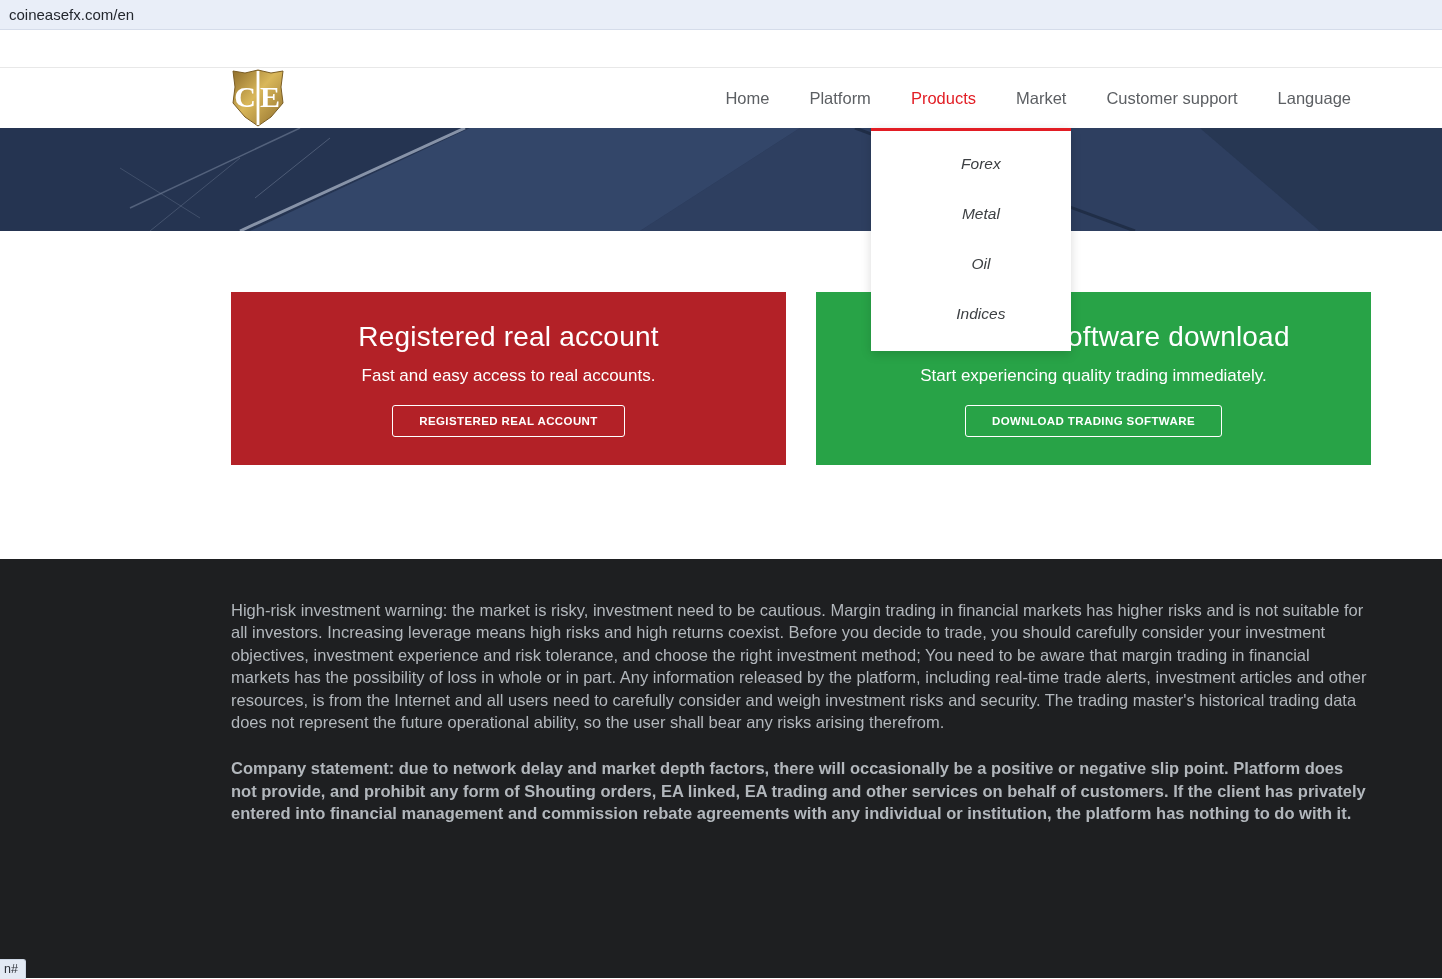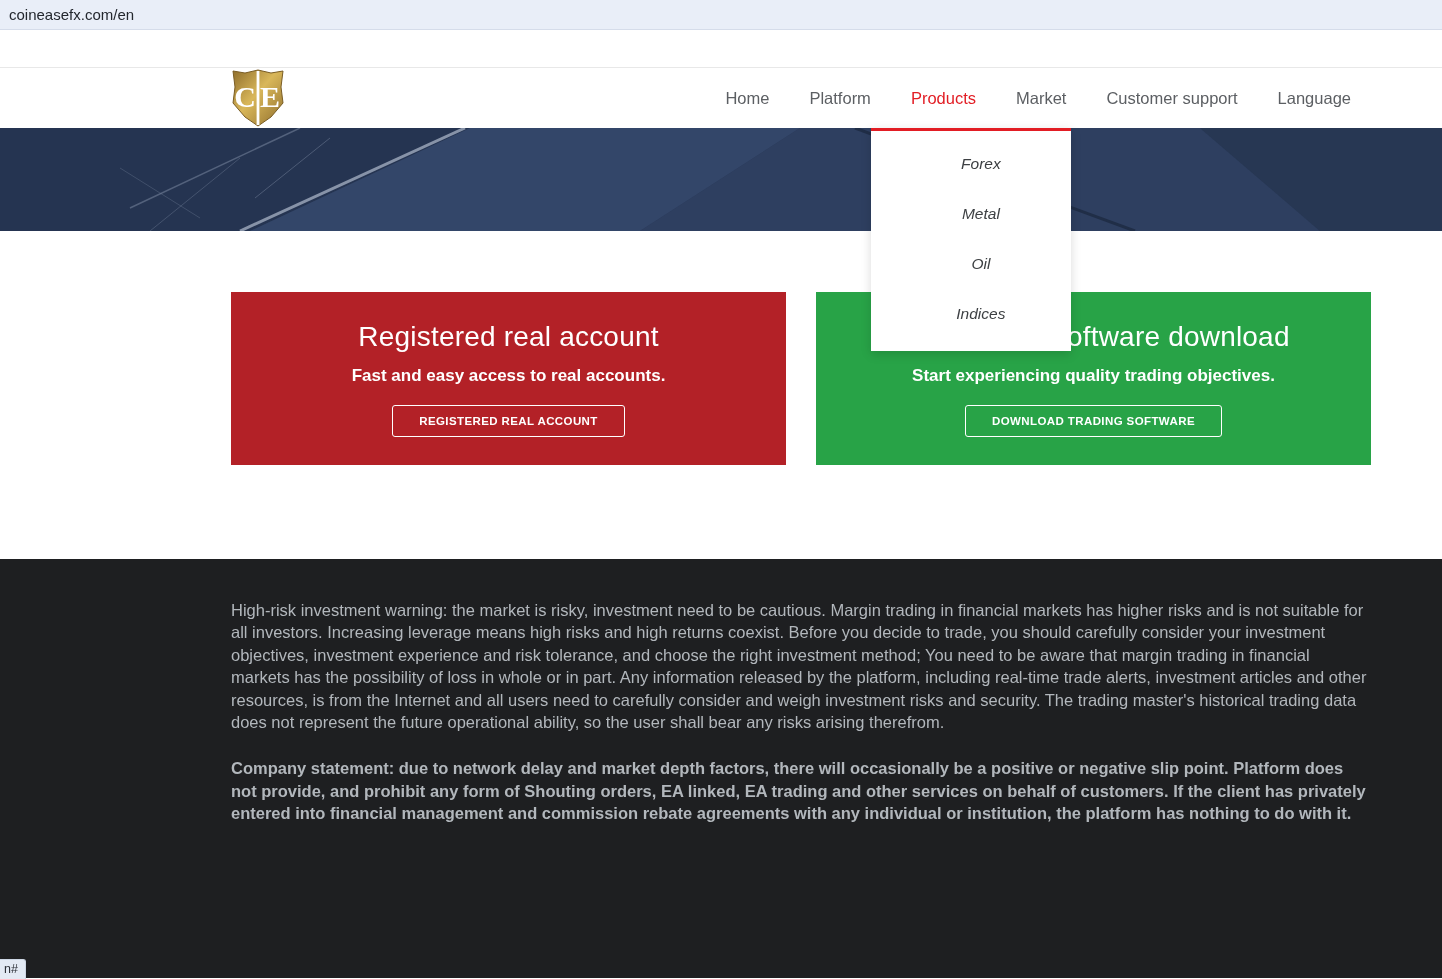--- a/index.html
+++ b/index.html
@@ -69,21 +69,21 @@
     background:#fff;height:328px;padding:61px 0 0 231px;
     display:flex;gap:30px;
   }
   .promo-card{
     width:555px;height:173px;color:#fff;text-align:center;
     display:flex;flex-direction:column;align-items:center;justify-content:center;
   }
   .promo-card.red{background:var(--card-red);}
   .promo-card.green{background:var(--card-green);}
   .card-title{font-size:28px;font-weight:400;letter-spacing:.2px;}
-  .card-sub{font-size:17px;margin-top:13px;font-weight:700;}
+  .card-sub{font-size:17px;margin-top:13px;font-weight:400;}
   .card-btn{
     margin-top:19px;background:transparent;border:1px solid #fff;border-radius:3px;
     color:#fff;font-size:11.5px;font-weight:bold;letter-spacing:.4px;
     padding:9px 26px;cursor:pointer;font-family:"Liberation Sans",sans-serif;
   }
 
   
   .site-footer{
     background:var(--footer-bg);height:419px;
     padding:40px 71px 0 231px;color:var(--footer-text);
@@ -167,21 +167,21 @@
   </div>
 
   <section class="cards-section">
     <div class="promo-card red">
       <div class="card-title">Registered real account</div>
       <div class="card-sub">Fast and easy access to real accounts.</div>
       <button class="card-btn">REGISTERED REAL ACCOUNT</button>
     </div>
     <div class="promo-card green">
       <div class="card-title">Transaction software download</div>
-      <div class="card-sub">Start experiencing quality trading objectives.</div>
+      <div class="card-sub">Start experiencing quality trading immediately.</div>
       <button class="card-btn">DOWNLOAD TRADING SOFTWARE</button>
     </div>
   </section>
 
   <footer class="site-footer">
     <p class="footer-text">High-risk investment warning: the market is risky, investment need to be cautious. Margin trading in financial markets has higher risks and is not suitable for all investors. Increasing leverage means high risks and high returns coexist. Before you decide to trade, you should carefully consider your investment objectives, investment experience and risk tolerance, and choose the right investment method; You need to be aware that margin trading in financial markets has the possibility of loss in whole or in part. Any information released by the platform, including real-time trade alerts, investment articles and other resources, is from the Internet and all users need to carefully consider and weigh investment risks and security. The trading master's historical trading data does not represent the future operational ability, so the user shall bear any risks arising therefrom.</p>
     <p class="footer-text">Company statement: due to network delay and market depth factors, there will occasionally be a positive or negative slip point. Platform does not provide, and prohibit any form of Shouting orders, EA linked, EA trading and other services on behalf of customers. If the client has privately entered into financial management and commission rebate agreements with any individual or institution, the platform has nothing to do with it.</p>
   </footer>
 
   <div class="status-tooltip">n#</div>

